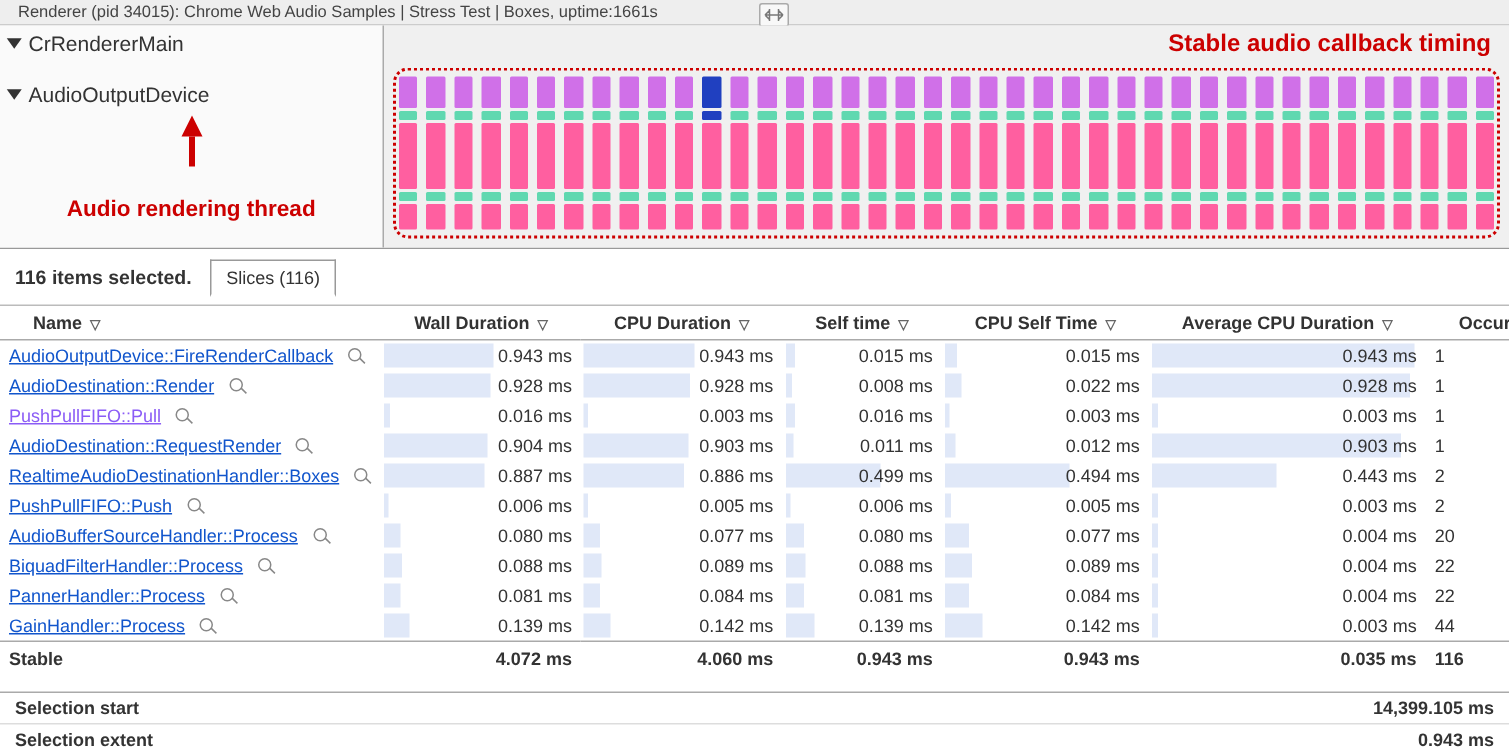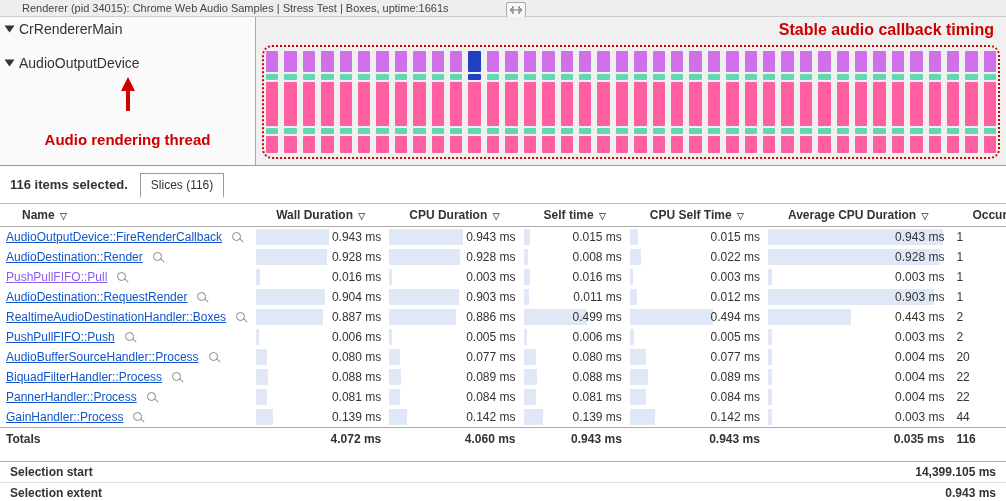--- a/index.html
+++ b/index.html
@@ -1,17 +1,17 @@
 <!DOCTYPE html>
 <html><head>
 <meta charset="utf-8">
 <style>
   * { box-sizing: border-box; margin: 0; padding: 0; }
   body { font-family: Arial, Helvetica, sans-serif; font-size: 12px; color: #333; width: 1006px; background: #fff; }
-  .top-bar { background: #eee; border-bottom: 1px solid #ccc; padding: 2px 22px; font-size: 11px; color: #444; position: relative; }
+  .top-bar { background: #eee; border-bottom: 1px solid #ccc; padding: 2px 12px; font-size: 11px; color: #444; position: relative; }
   .top-bar .resize-btn { position: absolute; right: 480px; top: 2px; width: 20px; height: 16px; border: 1px solid #aaa; background: #f8f8f8; border-radius: 2px; display: flex; align-items: center; justify-content: center; }
   .resize-btn svg { width: 14px; height: 10px; }
   .timeline-area { display: flex; border-bottom: 1px solid #999; position: relative; }
   .thread-col { width: 256px; border-right: 1px solid #aaa; background: #fafafa; }
   .thread-row { display: flex; align-items: flex-start; padding: 4px 6px; }
   .tri { width: 0; height: 0; border-top: 5px solid transparent; border-bottom: 5px solid transparent; border-left: 7px solid #333; transform: rotate(90deg); margin-right: 6px; margin-top: 3px; cursor: pointer; }
   .thread-name { font-size: 14px; }
   .thread-row.audio { padding-top: 14px; }
   .annotation-1 { color: #c00; font-weight: bold; font-size: 15px; text-align: center; margin-top: 20px; }
   .arrow-up { width: 0; height: 0; border-left: 7px solid transparent; border-right: 7px solid transparent; border-bottom: 14px solid #c00; margin: 0 auto; }
@@ -462,21 +462,21 @@
       <tr>
         <td><span class="name" style="color:#1155cc;text-decoration:underline;cursor:pointer">GainHandler::Process</span><span class="mag"></span></td>
         <td class="num"><span class="bar" style="width:13%"></span><span class="val">0.139 ms</span></td>
         <td class="num"><span class="bar" style="width:13%"></span><span class="val">0.142 ms</span></td>
         <td class="num"><span class="bar" style="width:18%"></span><span class="val">0.139 ms</span></td>
         <td class="num"><span class="bar" style="width:18%"></span><span class="val">0.142 ms</span></td>
         <td class="num"><span class="bar" style="width:2%"></span><span class="val">0.003 ms</span></td>
         <td>44</td>
       </tr>
       <tr class="totals">
-        <td>Totals</td>
+        <td>Stable</td>
         <td class="num">4.072 ms</td>
         <td class="num">4.060 ms</td>
         <td class="num">0.943 ms</td>
         <td class="num">0.943 ms</td>
         <td class="num">0.035 ms</td>
         <td>116</td>
       </tr>
     </tbody>
 </table>
 

